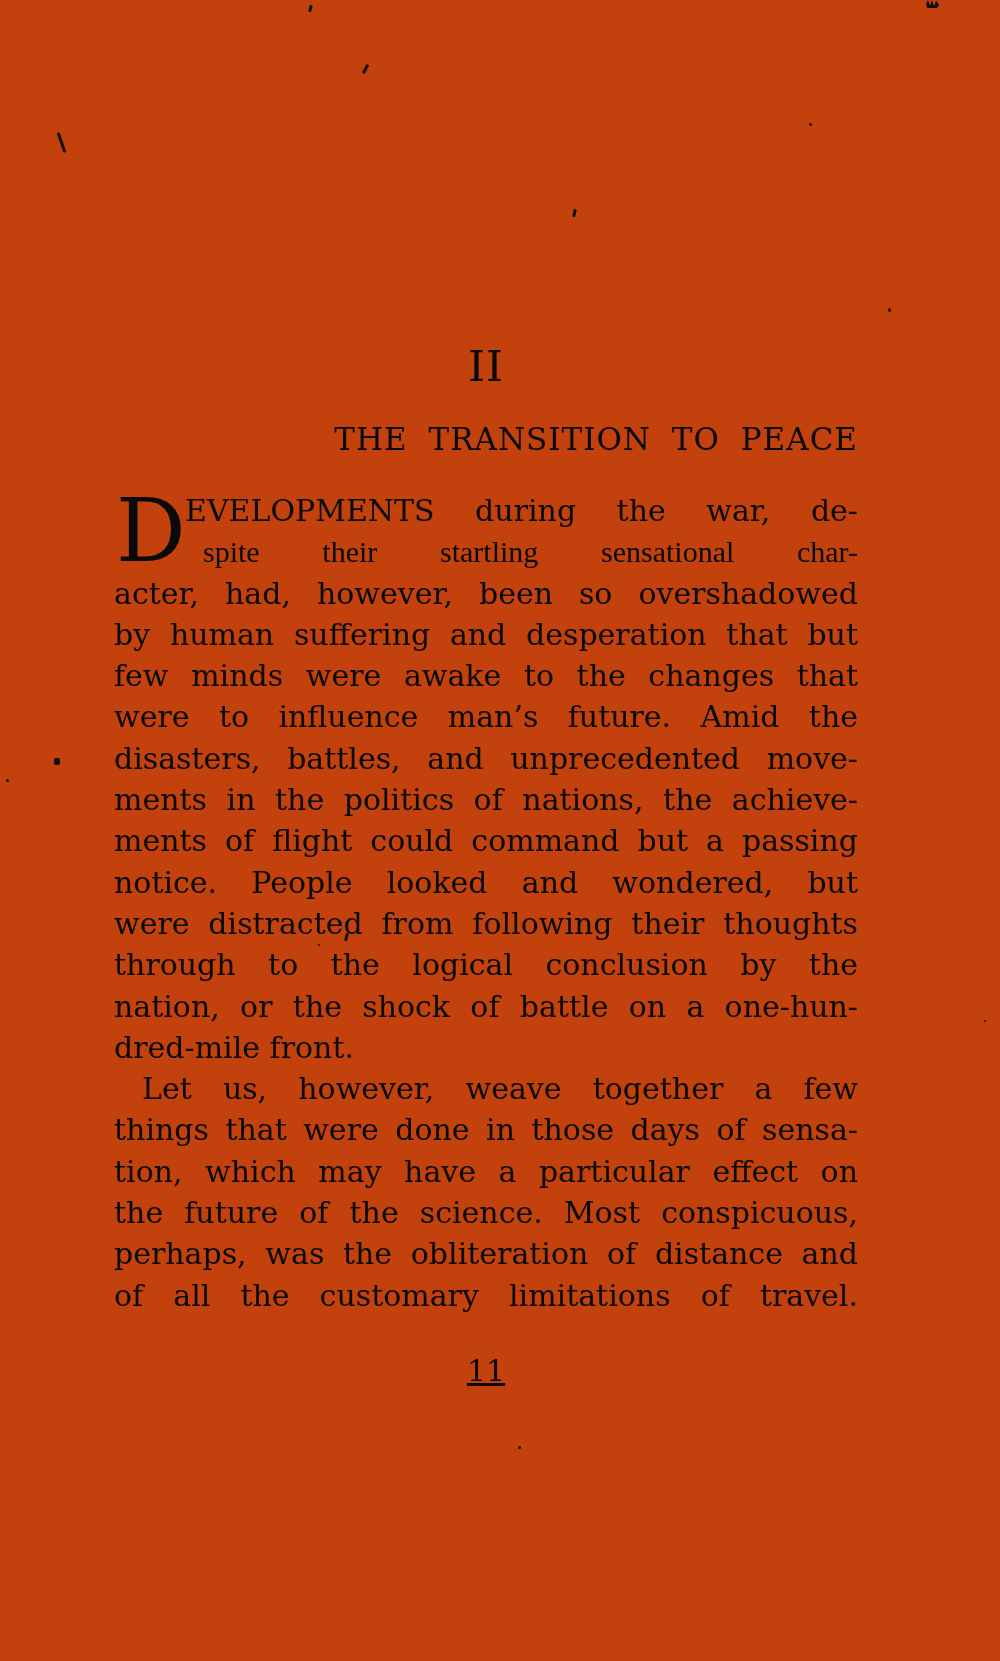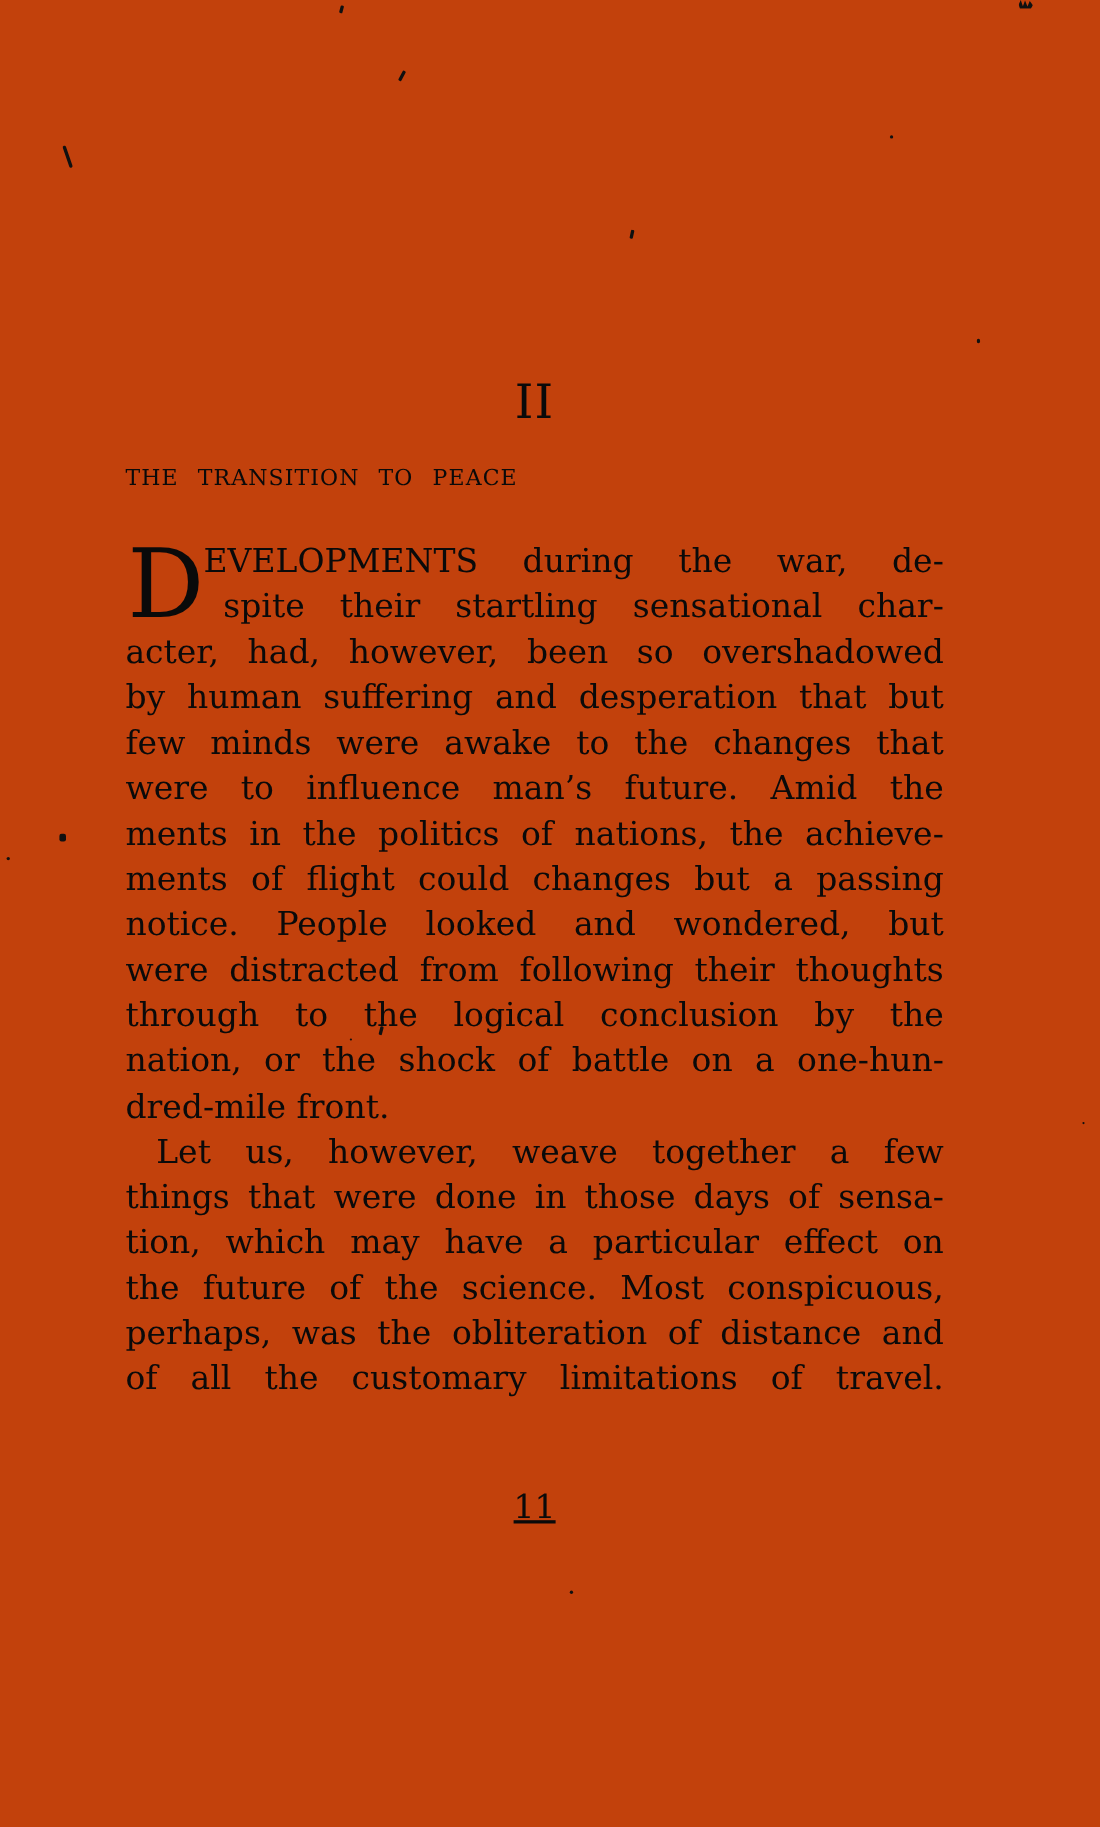--- a/index.html
+++ b/index.html
@@ -15,35 +15,35 @@
     background: #c2410c;
     overflow: hidden;
   }
   .chapter-num {
     position: absolute; top: 345px; left: 114px; width: 744px;
     text-align: center;
     font-size: 43px; line-height: 1; letter-spacing: 1px;
   }
   .chapter-title {
     position: absolute; top: 424px; left: 114px; width: 744px;
-    text-align: left;
-    font-size: 20px; line-height: 1;
+    text-align: right;
+    font-size: 31px; line-height: 1;
     letter-spacing: 1px; word-spacing: 10px;
   }
   .body-text {
     position: absolute; top: 490px; left: 114px; width: 744px;
     font-size: 30px; line-height: 41.3px;
   }
   .line {
     text-align: justify;
     text-align-last: justify;
     height: 41.3px;
   }
   .dc1 { padding-left: 71px; }
-  .dc2 { padding-left: 89px; }
+  .dc2 { padding-left: 89px; font-family: Liberation Serif, serif; }
   .p1-last { text-align-last: left; }
   .p2-first { padding-left: 28px; }
   .dropcap {
     position: absolute; left: 2px; top: -2px;
     font-size: 87px; line-height: 1;
   }
   .page-number {
     position: absolute; top: 1356px; left: 114px; width: 744px;
     text-align: center;
     font-size: 30px; line-height: 1; text-decoration: underline;
@@ -66,22 +66,23 @@
   <div class="chapter-title">THE TRANSITION TO PEACE</div>
 
   <div class="body-text">
     <span class="dropcap">D</span>
     <div class="line dc1">EVELOPMENTS during the war, de-</div>
     <div class="line dc2">spite their startling sensational char-</div>
     <div class="line">acter, had, however, been so overshadowed</div>
     <div class="line">by human suffering and desperation that but</div>
     <div class="line">few minds were awake to the changes that</div>
     <div class="line">were to influence man’s future.  Amid the</div>
+    <div class="line">disasters, battles, and unprecedented move-</div>
     <div class="line">ments in the politics of nations, the achieve-</div>
-    <div class="line">ments of flight could changes but a passing</div>
+    <div class="line">ments of flight could command but a passing</div>
     <div class="line">notice.  People looked and wondered, but</div>
     <div class="line">were distracted from following their thoughts</div>
     <div class="line">through to the logical conclusion by the</div>
     <div class="line">nation, or the shock of battle on a one-hun-</div>
     <div class="line p1-last">dred-mile front.</div>
     <div class="line p2-first">Let us, however, weave together a few</div>
     <div class="line">things that were done in those days of sensa-</div>
     <div class="line">tion, which may have a particular effect on</div>
     <div class="line">the future of the science.  Most conspicuous,</div>
     <div class="line">perhaps, was the obliteration of distance and</div>

